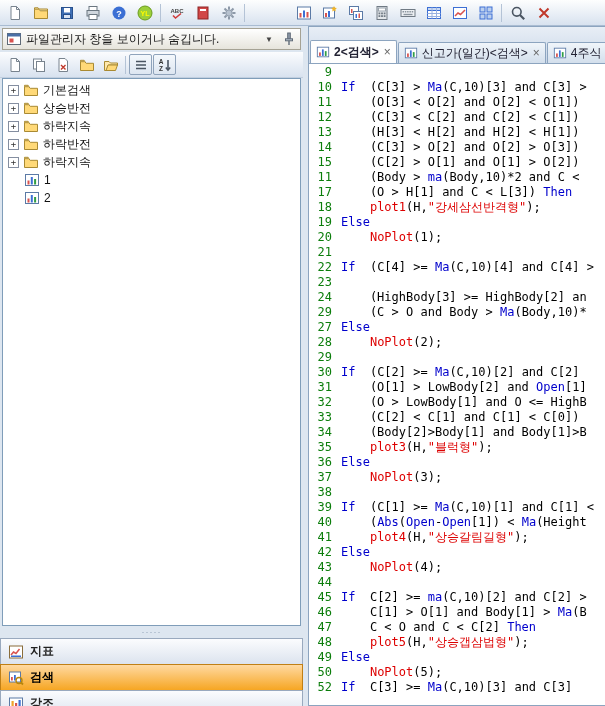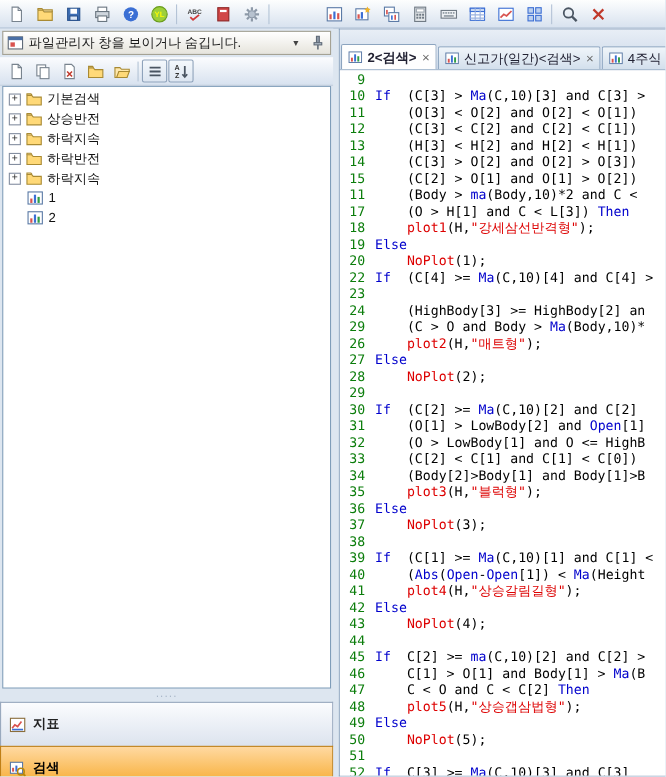--- a/index.html
+++ b/index.html
@@ -19,21 +19,21 @@
   .panel-title{flex:1;overflow:hidden;white-space:nowrap;color:#1a1a1a;}
   .ph-btn{width:16px;height:16px;display:flex;align-items:center;justify-content:center;color:#444;font-size:8px;flex:none;}
   .panel-toolbar{height:26px;display:flex;align-items:center;gap:1px;padding:1px 3px;background:linear-gradient(#fbfcfe,#d8e2ef);border-bottom:1px solid #c2cfdf;flex:none;}
   .panel-toolbar .tbtn{width:23px;height:21px;}
   .panel-toolbar .tbtn:nth-last-child(-n+2){border:1px solid #8fa3bb;background:linear-gradient(#f4f8fc,#dde6f1);}
   .tree-wrap{height:548px;margin:0 2px;background:#fff;border:1px solid #7f9db9;overflow:hidden;padding-top:2px;flex:none;}
   .tree-item{height:18px;display:flex;align-items:center;gap:4px;padding-left:5px;white-space:nowrap;color:#111;}
   .expander{flex:none;width:11px;height:11px;border:1px solid #848ea0;background:#fff;font-size:9px;line-height:8px;text-align:center;color:#333;font-family:"DejaVu Sans Mono",monospace;}
   .leaf-indent{flex:none;width:12px;}
   .hsplit{height:12px;display:flex;align-items:center;justify-content:center;color:#8fa0b5;font-size:9px;letter-spacing:1px;flex:none;}
-  .stack-item{height:40px;display:flex;align-items:center;gap:6px;padding:10px 7px;background:linear-gradient(#fbfcfe,#dce3ee);border:1px solid #99a9be;border-bottom:none;font-weight:bold;color:#222;flex:none;}
+  .stack-item{height:26px;display:flex;align-items:center;gap:6px;padding:10px 7px;background:linear-gradient(#fbfcfe,#dce3ee);border:1px solid #99a9be;border-bottom:none;font-weight:bold;color:#222;flex:none;}
   .stack-item.active{background:linear-gradient(#ffd9a1,var(--accent,#f6a623));border-color:#c07f15;color:#000;}
 
   .vsplit{width:5px;flex:none;}
   .editor{flex:1;min-width:0;display:flex;flex-direction:column;border:1px solid #8ca4bf;border-right:none;background:#fff;}
   .tabbar{height:37px;flex:none;display:flex;align-items:flex-end;gap:1px;padding:2px 0 0 1px;background:linear-gradient(#e8eef6,#c9d7e8);border-bottom:1px solid #8ca4bf;overflow:hidden;}
   .tab{height:21px;display:flex;align-items:center;gap:4px;padding:0 5px;border:1px solid #8ca4bf;border-bottom:none;border-radius:2px 2px 0 0;background:linear-gradient(#f0f5fa,#d3dfec);white-space:nowrap;color:#223;flex:none;}
   .tab.active{height:23px;background:#fefefe;font-weight:bold;}
   .tab .icon, .tab .icon svg{width:14px;height:14px;}
   .tab-close{color:#666;font-weight:normal;font-size:12px;margin-left:1px;}
   .code-area{flex:1;overflow:hidden;background:#fff;font-family:"DejaVu Sans Mono","Liberation Mono",monospace;font-size:12px;line-height:15px;padding-top:1px;}
@@ -511,39 +511,39 @@
         </div>
         <div class="crow">
           <span class="lnum">19</span>
           <span class="ctext"><span class="c-b">Else</span></span>
         </div>
         <div class="crow">
           <span class="lnum">20</span>
           <span class="ctext"><span class="c-t">    </span><span class="c-r">NoPlot</span><span class="c-t">(1);</span></span>
         </div>
         <div class="crow">
+          <span class="lnum">21</span>
+          <span class="ctext"></span>
+        </div>
+        <div class="crow">
           <span class="lnum">22</span>
           <span class="ctext"><span class="c-b">If</span><span class="c-t">  (C[4] &gt;= </span><span class="c-b">Ma</span><span class="c-t">(C,10)[4] and C[4] &gt;</span></span>
         </div>
         <div class="crow">
           <span class="lnum">23</span>
         </div>
         <div class="crow">
           <span class="lnum">24</span>
           <span class="ctext"><span class="c-t">    (HighBody[3] &gt;= HighBody[2] an</span></span>
         </div>
         <div class="crow">
           <span class="lnum">29</span>
           <span class="ctext"><span class="c-t">    (C &gt; O and Body &gt; </span><span class="c-b">Ma</span><span class="c-t">(Body,10)*</span></span>
         </div>
         <div class="crow">
-          <span class="lnum">26</span>
-          <span class="ctext"><span class="c-t">    </span><span class="c-r">plot2</span><span class="c-t">(H,</span><span class="c-r">"매트형"</span><span class="c-t">);</span></span>
-        </div>
-        <div class="crow">
           <span class="lnum">27</span>
           <span class="ctext"><span class="c-b">Else</span></span>
         </div>
         <div class="crow">
           <span class="lnum">28</span>
           <span class="ctext"><span class="c-t">    </span><span class="c-r">NoPlot</span><span class="c-t">(2);</span></span>
         </div>
         <div class="crow">
           <span class="lnum">29</span>
           <span class="ctext"></span>
@@ -624,24 +624,20 @@
           <span class="lnum">48</span>
           <span class="ctext"><span class="c-t">    </span><span class="c-r">plot5</span><span class="c-t">(H,</span><span class="c-r">"상승갭삼법형"</span><span class="c-t">);</span></span>
         </div>
         <div class="crow">
           <span class="lnum">49</span>
           <span class="ctext"><span class="c-b">Else</span></span>
         </div>
         <div class="crow">
           <span class="lnum">50</span>
           <span class="ctext"><span class="c-t">    </span><span class="c-r">NoPlot</span><span class="c-t">(5);</span></span>
-        </div>
-        <div class="crow">
-          <span class="lnum">51</span>
-          <span class="ctext"></span>
         </div>
         <div class="crow">
           <span class="lnum">52</span>
           <span class="ctext"><span class="c-b">If</span><span class="c-t">  C[3] &gt;= </span><span class="c-b">Ma</span><span class="c-t">(C,10)[3] and C[3]</span></span>
         </div>
       </div>
   </div>
 </div>
 
 </body></html>

